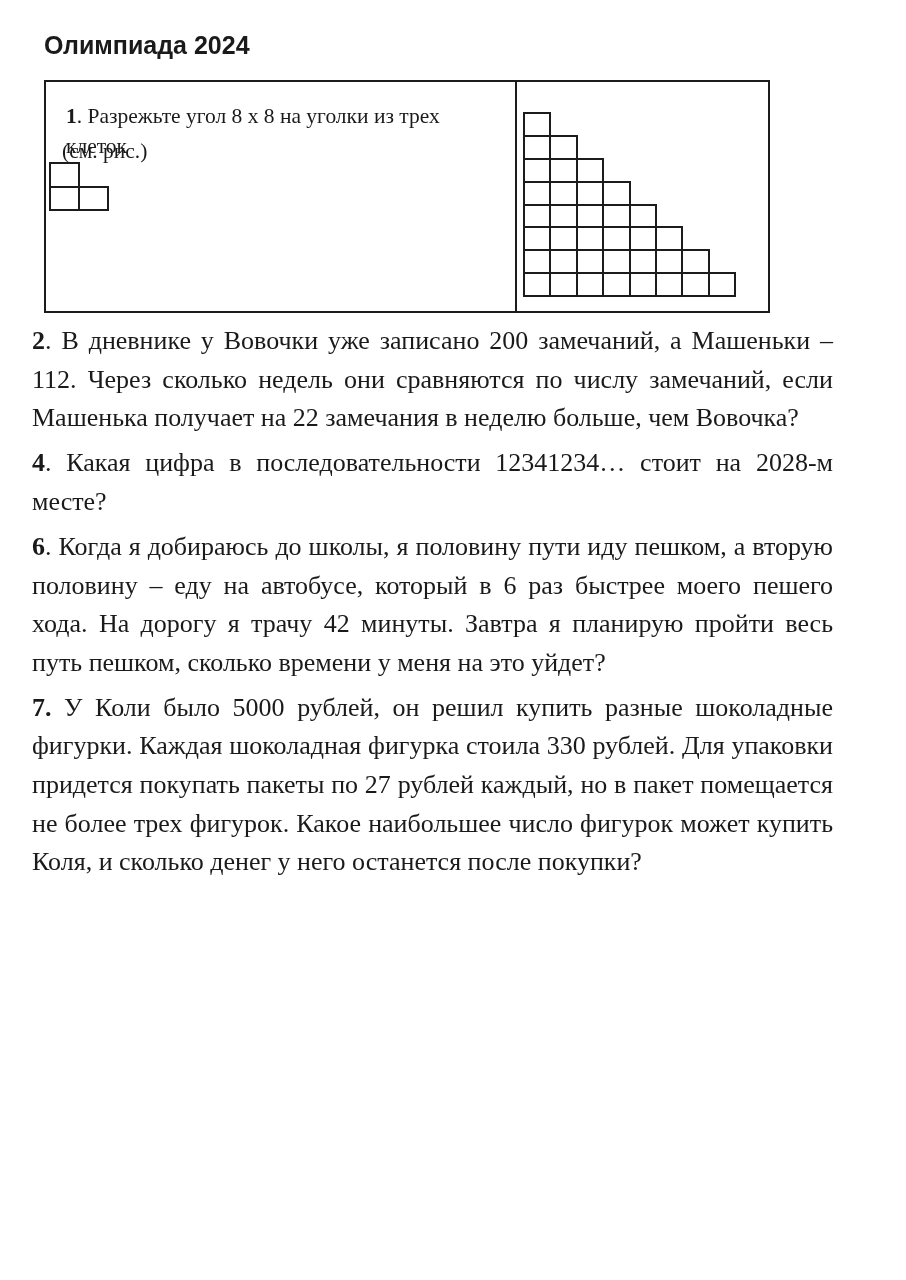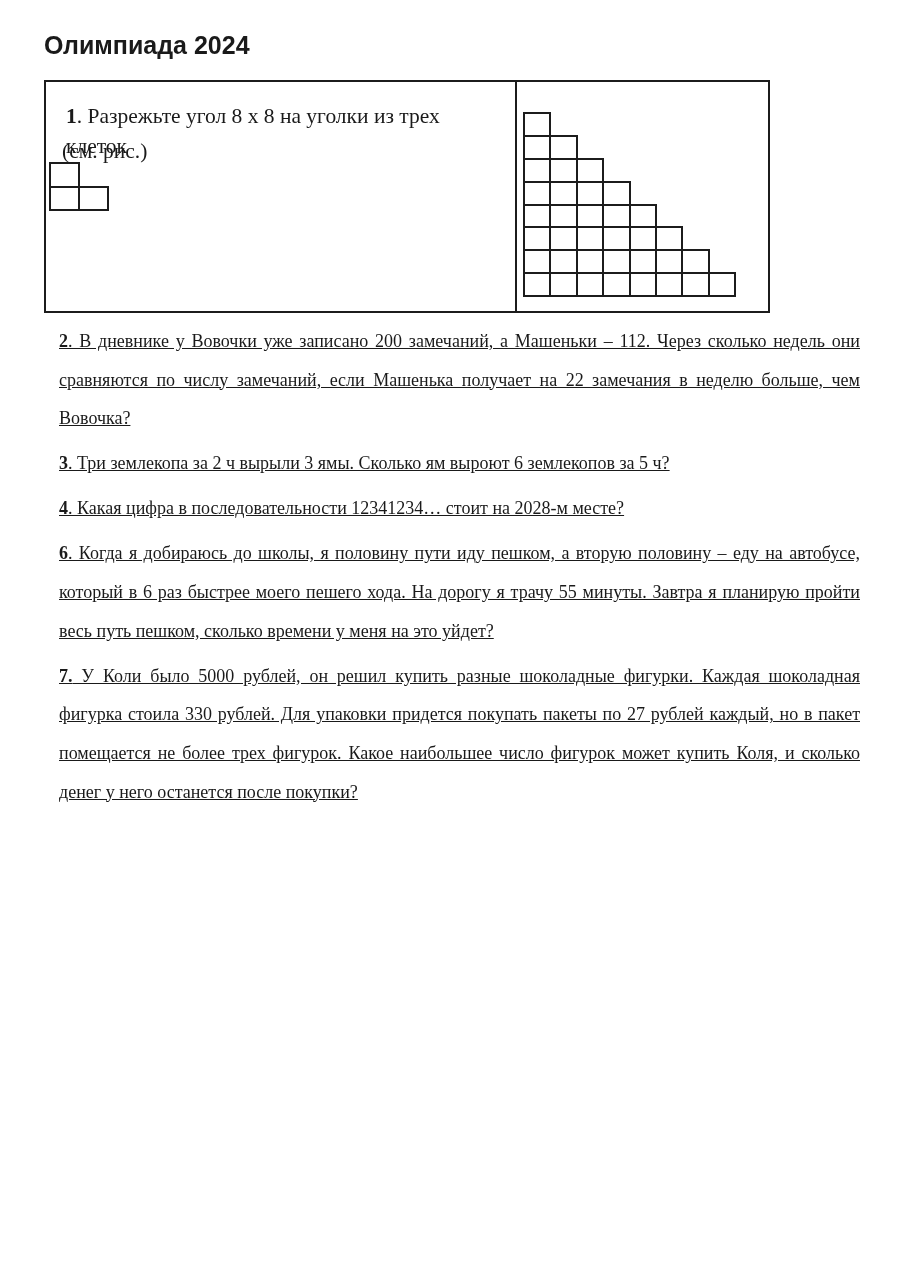--- a/index.html
+++ b/index.html
@@ -51,24 +51,23 @@
   .staircase{position:absolute;left:6px;top:30px;}
   .stair-row{display:flex;}
   .stair-row + .stair-row{margin-top:-2px;}
   .stair-cell{
     flex:0 0 auto;width:28.4px;height:24.9px;
     border:2px solid var(--line);background:var(--bg);
   }
   .stair-cell + .stair-cell{margin-left:-2px;}
   
   .problems{
-    position:absolute;left:59px;top:322px;width:801px;
-    font-size:18px;line-height:38.6px;
+    position:absolute;left:32px;top:322px;width:801px;
+    font-size:26px;line-height:38.6px;
     text-align:justify;
-    text-decoration:underline;
   }
   .problems p{margin:0 0 6.5px 0;}
 </style>
 </head>
 <body>
 
 <div class="page">
 
   <div class="doc-title">Олимпиада 2024</div>
 
@@ -135,19 +134,18 @@
             <div class="stair-cell"></div>
             <div class="stair-cell"></div>
             <div class="stair-cell"></div>
           </div>
         </div>
     </div>
   </div>
 
   <div class="problems">
     <p><span class="pnum">2</span><span>. В дневнике у Вовочки уже записано 200 замечаний, а Машеньки – 112. Через сколько недель они сравняются по числу замечаний, если Машенька получает на 22 замечания в неделю больше, чем Вовочка?</span></p>
-    <p><span class="pnum">3</span><span>. Три землекопа за 2 ч вырыли 3 ямы. Сколько ям выроют 6 землекопов за 5 ч?</span></p>
     <p><span class="pnum">4</span><span>. Какая цифра в последовательности 12341234… стоит на 2028-м месте?</span></p>
-    <p><span class="pnum">6</span><span>. Когда я добираюсь до школы, я половину пути иду пешком, а вторую половину – еду на автобусе, который в 6 раз быстрее моего пешего хода. На дорогу я трачу 55 минуты. Завтра я планирую пройти весь путь пешком, сколько времени у меня на это уйдет?</span></p>
+    <p><span class="pnum">6</span><span>. Когда я добираюсь до школы, я половину пути иду пешком, а вторую половину – еду на автобусе, который в 6 раз быстрее моего пешего хода. На дорогу я трачу 42 минуты. Завтра я планирую пройти весь путь пешком, сколько времени у меня на это уйдет?</span></p>
     <p><span class="pnum">7.</span><span> У Коли было 5000 рублей, он решил купить разные шоколадные фигурки. Каждая шоколадная фигурка стоила 330 рублей. Для упаковки придется покупать пакеты по 27 рублей каждый, но в пакет помещается не более трех фигурок. Какое наибольшее число фигурок может купить Коля, и сколько денег у него останется после покупки?</span></p>
   </div>
 
 </div>
 
 </body></html>

